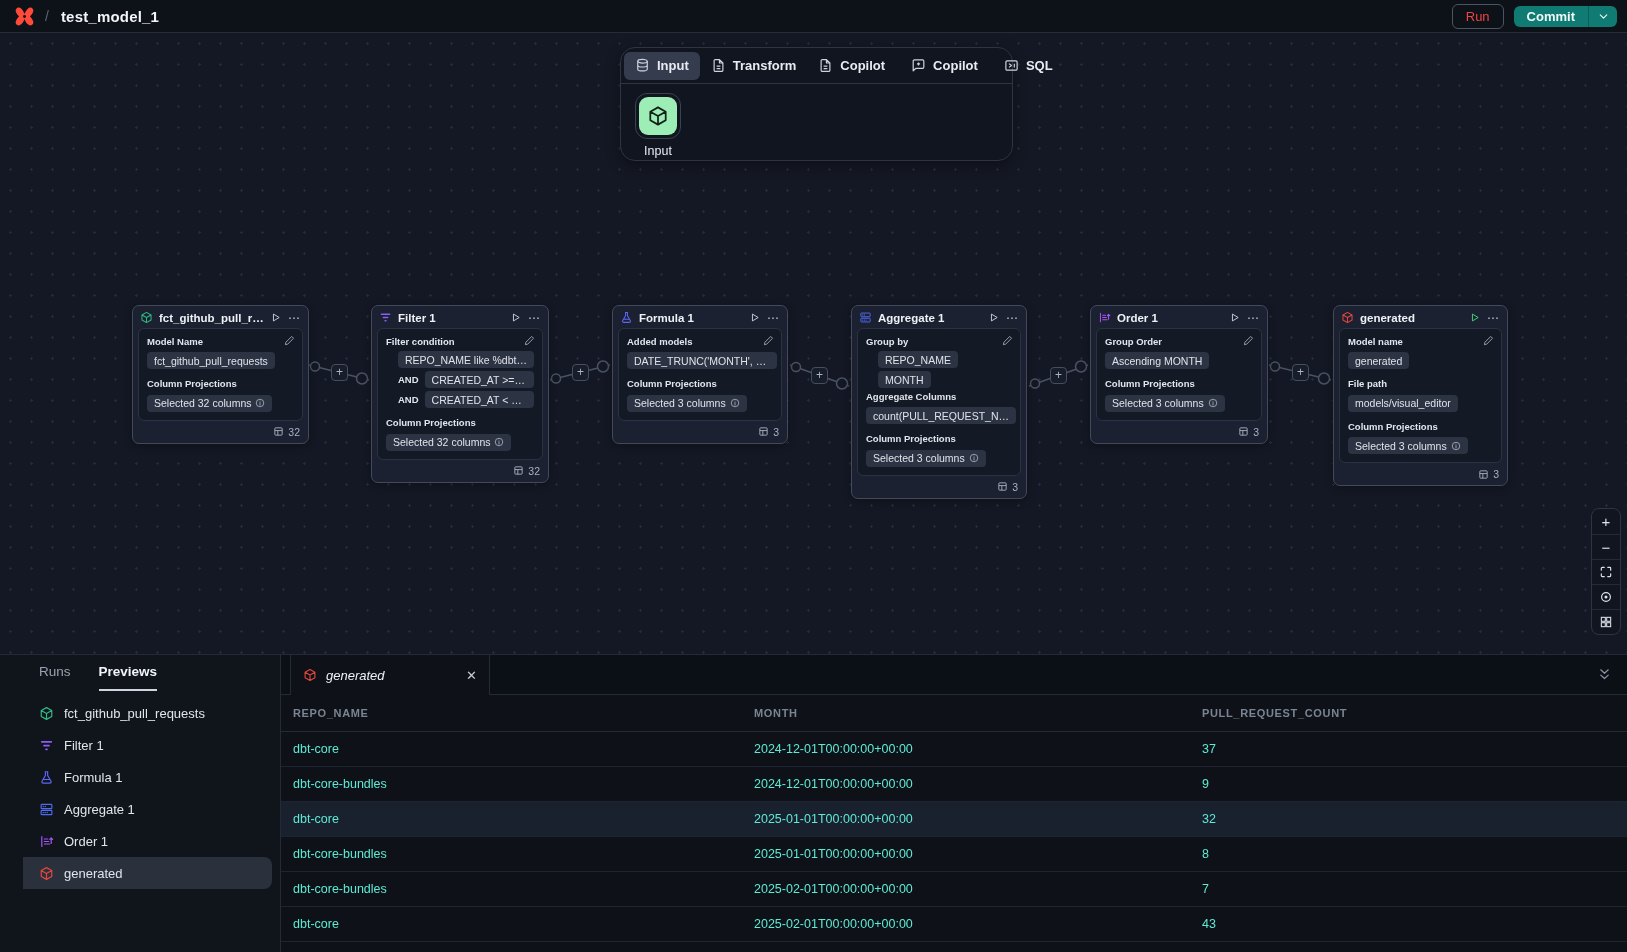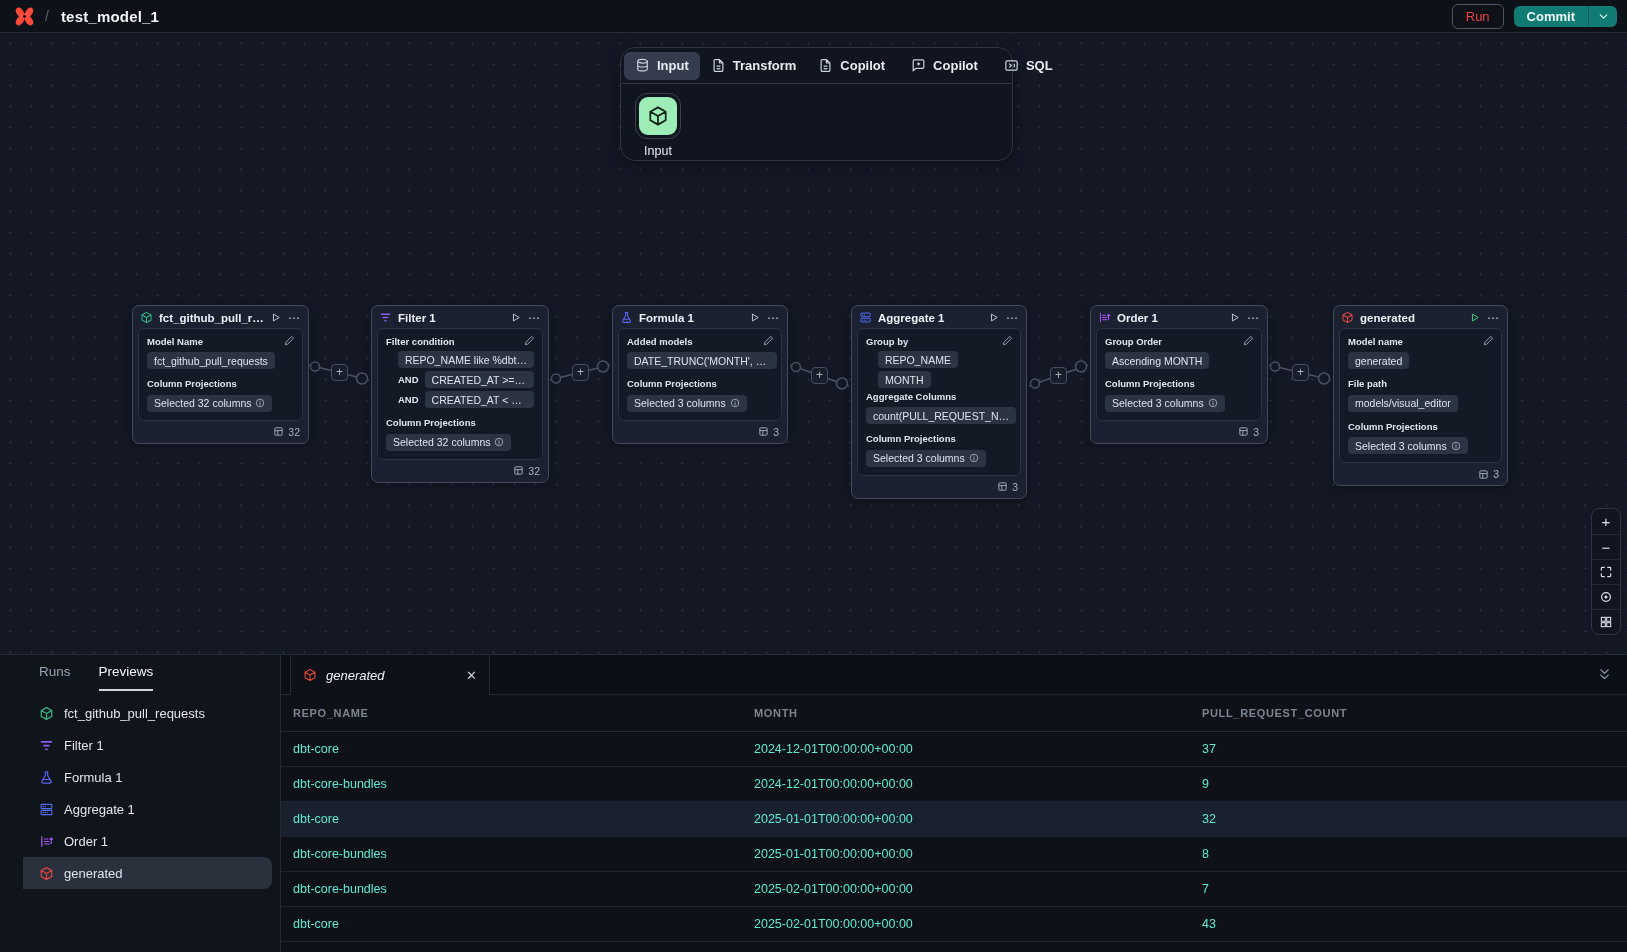--- a/index.html
+++ b/index.html
@@ -79,21 +79,21 @@
     color:#dfe4ec; cursor:pointer; font-size:15px; }
   .zbtn + .zbtn { border-top:1px solid #232a38; }
   .zbtn .icon { width:14px; height:14px; }
 
   
   .bottom { position:absolute; left:0; top:654px; width:1627px; height:298px; display:flex;
     z-index:50; border-top:1px solid #242b38; background:#0e1218; }
   .sidebar { width:281px; flex:none; background:#10151c; border-right:1px solid #242b38;padding-left:23px; }
   .sb-tabs { display:flex; gap:28px; padding:9px 16px 0; height:36px; }
   .sb-tab { font-size:13.5px; color:#99a2b1; cursor:pointer; padding-bottom:8px; }
-  .sb-tab.active { color:#f2f4f8; font-weight:400; border-bottom:2px solid #cfd6e0; }
+  .sb-tab.active { color:#f2f4f8; font-weight:700; border-bottom:2px solid #cfd6e0; }
   .sb-list { padding-top:6px; }
   .sb-item { display:flex; align-items:center; gap:10px; height:32px; padding:0 10px; margin:0 8px 0 0;
     font-size:13px; color:#e0e5ed; cursor:pointer; border-radius:0 8px 8px 0; padding-left:16px; }
   .sb-item.sel { background:#2a303c; }
   .sb-item .icon { width:15px; height:15px; flex:none; }
 
   .preview { flex:1; display:flex; flex-direction:column; min-width:0; }
   .pv-tabbar { height:40px; background:#0b0f16; display:flex; align-items:stretch; border-bottom:1px solid #242b38; }
   .pv-tab { margin-left:9px; margin-bottom:-1px; width:200px; background:#0e1218; border-left:1px solid #242b38;
     border-right:1px solid #242b38; display:flex; align-items:center; gap:9px; padding:0 12px; cursor:pointer; }

